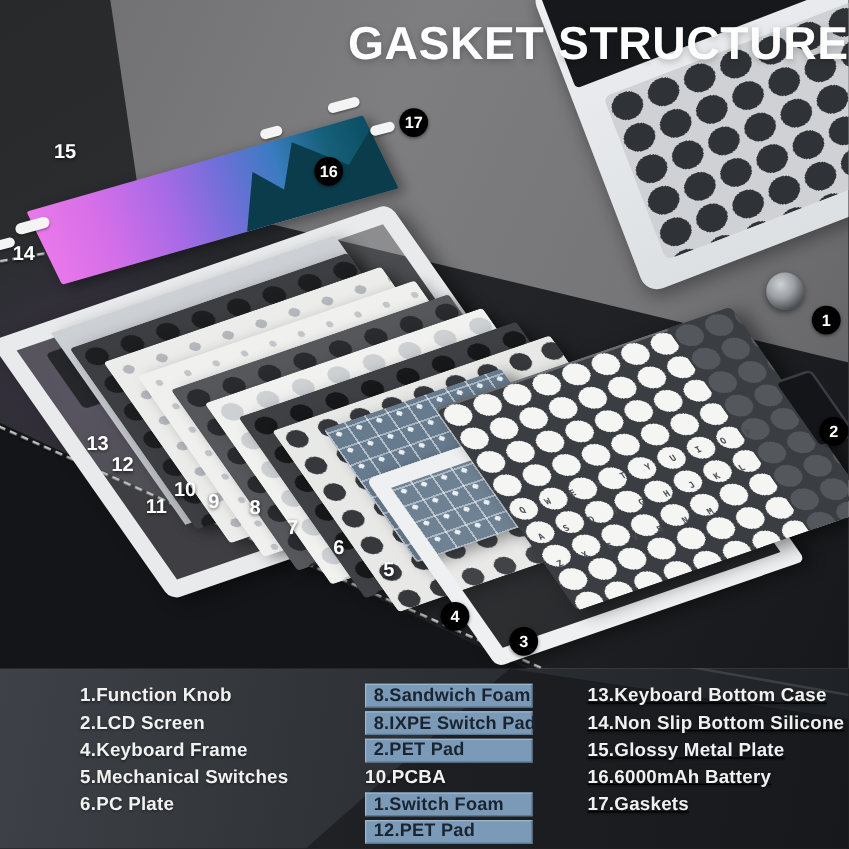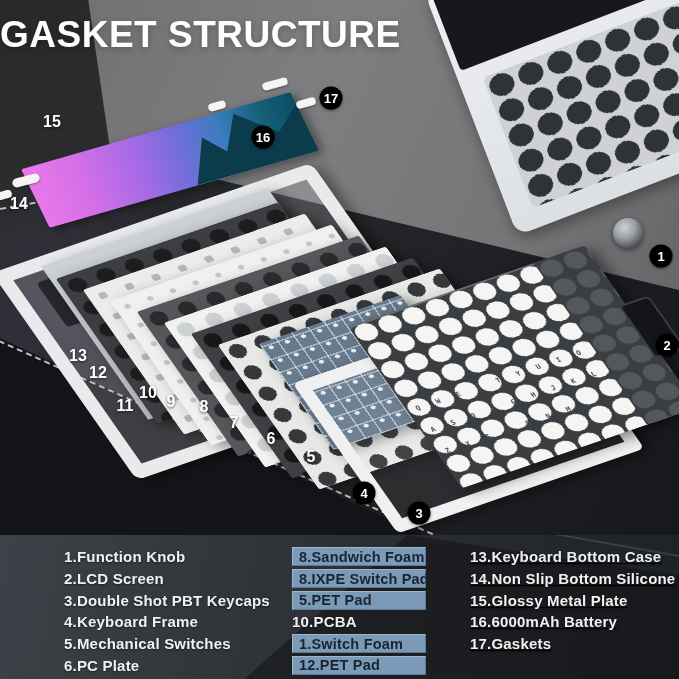--- a/index.html
+++ b/index.html
@@ -18,21 +18,21 @@
          radial-gradient(220px 160px at 13% 56%,rgba(168,96,214,.14),transparent 70%),
          linear-gradient(115deg,#2d2f32 0%,#222427 55%,#17181b 100%);
        clip-path:polygon(0 36.6%,25% 31.4%,100% 54.2%,100% 100%,0 100%);}
   .desk-front{position:absolute;inset:0;z-index:3;background:#141518;
        clip-path:polygon(0 63.2%,65.5% 102%,0 102%);}
   .stitch{position:absolute;z-index:4;border-top:2px dashed rgba(235,235,235,.8);
           transform-origin:0 0;filter:drop-shadow(0 1px 1px rgba(0,0,0,.7));}
   .stitch.a{left:0;top:208px;width:195px;transform:rotate(-10deg);}
   .stitch.b{left:-10px;top:336px;width:505px;transform:rotate(24deg);}
 
-  .title{position:absolute;left:0;right:0;top:14px;z-index:40;text-align:left;
+  .title{position:absolute;left:0;right:0;top:14px;z-index:40;text-align:right;
          font-size:37px;font-weight:800;letter-spacing:.5px;color:#fdfdfd;
          text-shadow:0 2px 6px rgba(0,0,0,.25);}
 
   
   .laptop{position:absolute;left:460px;top:-75px;width:330px;height:260px;
           transform:rotate(-21deg);z-index:2;}
   .lap-body{position:absolute;inset:0;background:linear-gradient(#eef0f2,#dde0e3);
             border-radius:14px;box-shadow:0 6px 14px rgba(0,0,0,.35);}
   .lap-screen{position:absolute;left:6px;right:6px;top:0;height:86px;
               background:#17181b;border-radius:10px 10px 4px 4px;}
@@ -215,23 +215,20 @@
     <div class="glint"></div>
 
     <ul class="col c1">
       <li>
           <span class="item">1.Function Knob</span>
         </li>
       <li>
           <span class="item">2.LCD Screen</span>
         </li>
       <li>
-          <span class="item">3.Double Shot PBT Keycaps</span>
-        </li>
-      <li>
           <span class="item">4.Keyboard Frame</span>
         </li>
       <li>
           <span class="item">5.Mechanical Switches</span>
         </li>
       <li>
           <span class="item">6.PC Plate</span>
         </li>
     </ul>
 
@@ -241,21 +238,21 @@
             <span class="item">8.Sandwich Foam</span>
           </span>
         </li>
       <li>
           <span class="hl">
             <span class="item">8.IXPE Switch Pad</span>
           </span>
         </li>
       <li>
           <span class="hl">
-            <span class="item">5.PET Pad</span>
+            <span class="item">2.PET Pad</span>
           </span>
         </li>
       <li>
           <span class="item">10.PCBA</span>
         </li>
       <li>
           <span class="hl">
             <span class="item">1.Switch Foam</span>
           </span>
         </li>

